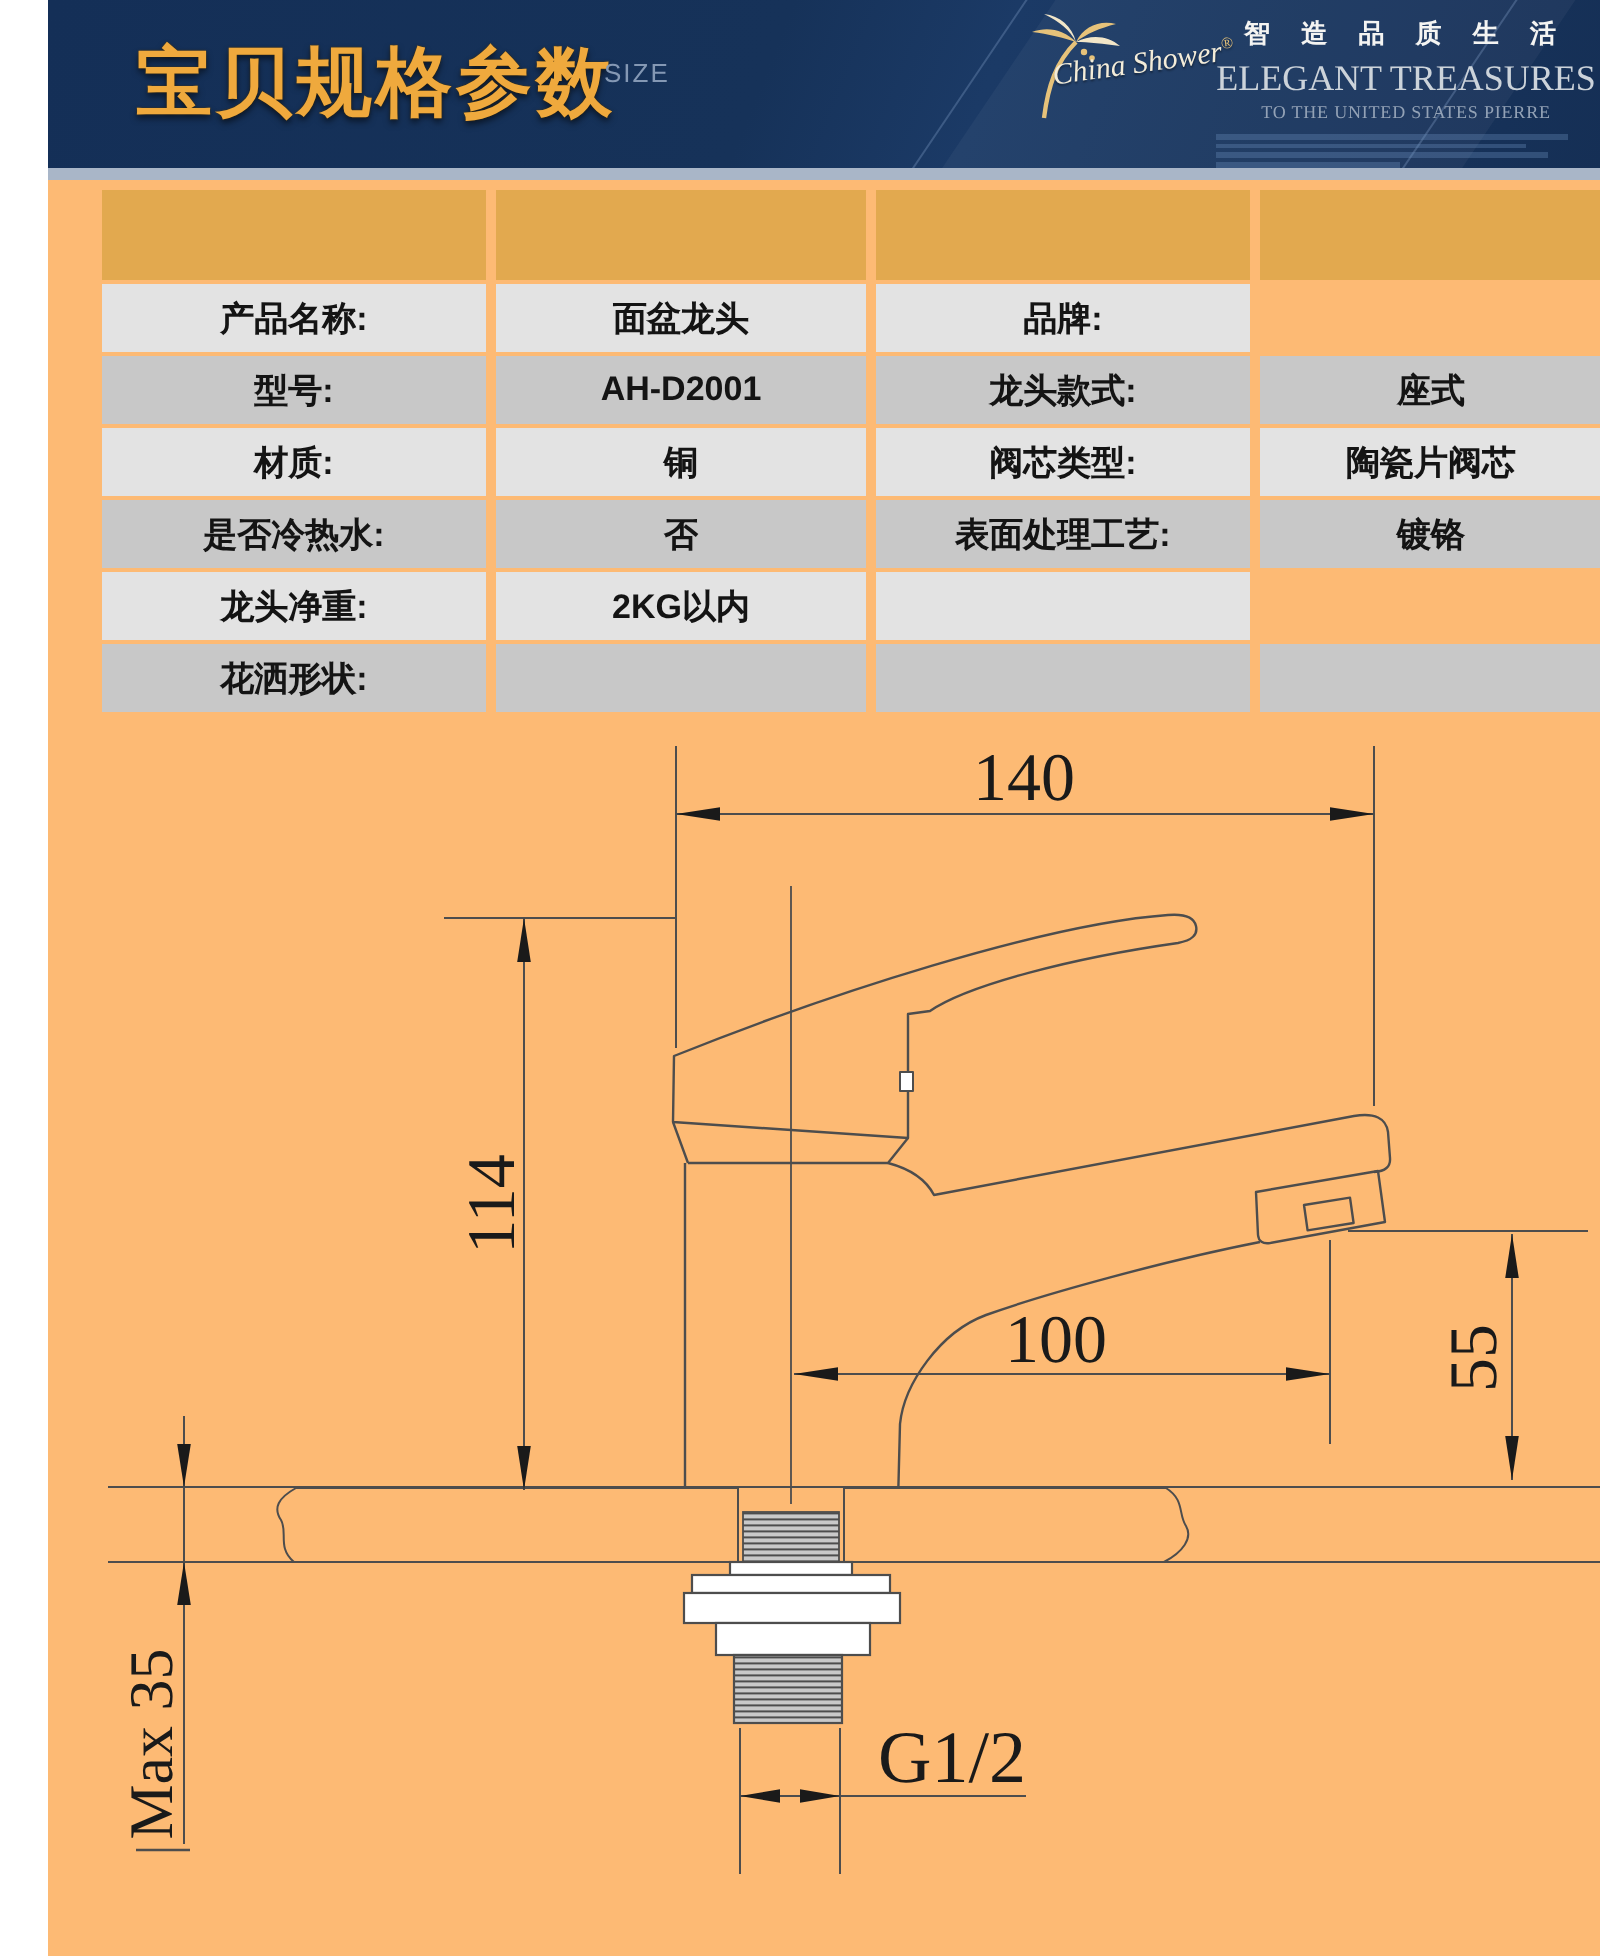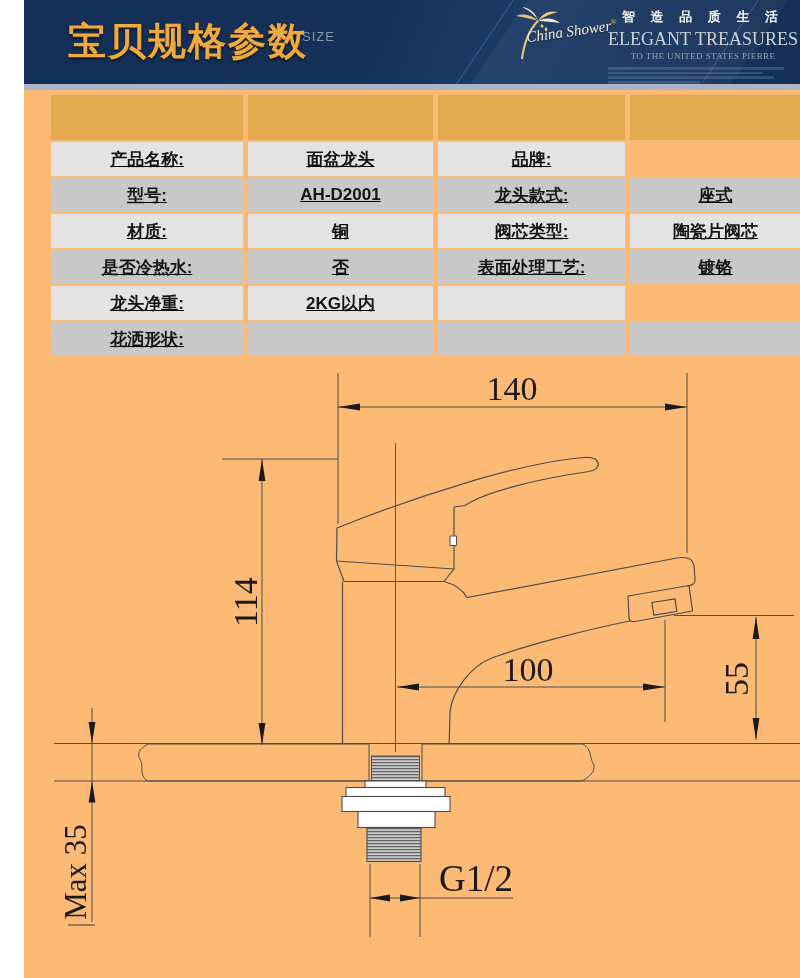--- a/index.html
+++ b/index.html
@@ -26,21 +26,21 @@
   .logo-script sup{font-size:8px;color:#e6c27a;}
 
   .brand{position:absolute;left:584px;top:8px;width:190px;text-align:center;}
   .brand-cn{font-size:13px;font-weight:bold;color:#f4f4f2;letter-spacing:6px;white-space:nowrap;}
   .brand-en{font-family:"Liberation Serif",serif;font-size:18px;color:#ccd3da;margin-top:3px;white-space:nowrap;}
   .brand-sub{font-family:"Liberation Serif",serif;font-size:9px;color:#93a2b6;letter-spacing:0.4px;margin-top:1px;white-space:nowrap;}
   .faint-lines{margin-top:6px;}
   .faint-lines div{height:2.5px;margin-bottom:2.2px;background:rgba(110,145,190,0.33);}
 
   
-  .spec-table{position:absolute;left:27px;top:95px;width:750px;text-decoration:underline;}
+  .spec-table{position:absolute;left:27px;top:95px;width:750px;}
   .thead{height:45px;display:grid;grid-template-columns:192px 185px 187px 171px;column-gap:5px;margin-bottom:2px;}
   .thead div{background:#e2a94f;}
   .trow{height:34px;display:grid;grid-template-columns:192px 185px 187px 171px;column-gap:5px;margin-bottom:2px;}
   .trow div{display:flex;align-items:center;justify-content:center;
             font-size:17px;font-weight:bold;color:#141414;}
   .trow.light div{background:#e3e3e3;}
   .trow.dark div{background:#c8c8c8;}
 
   
   .drawing{position:absolute;left:0;top:0;width:800px;height:978px;}

